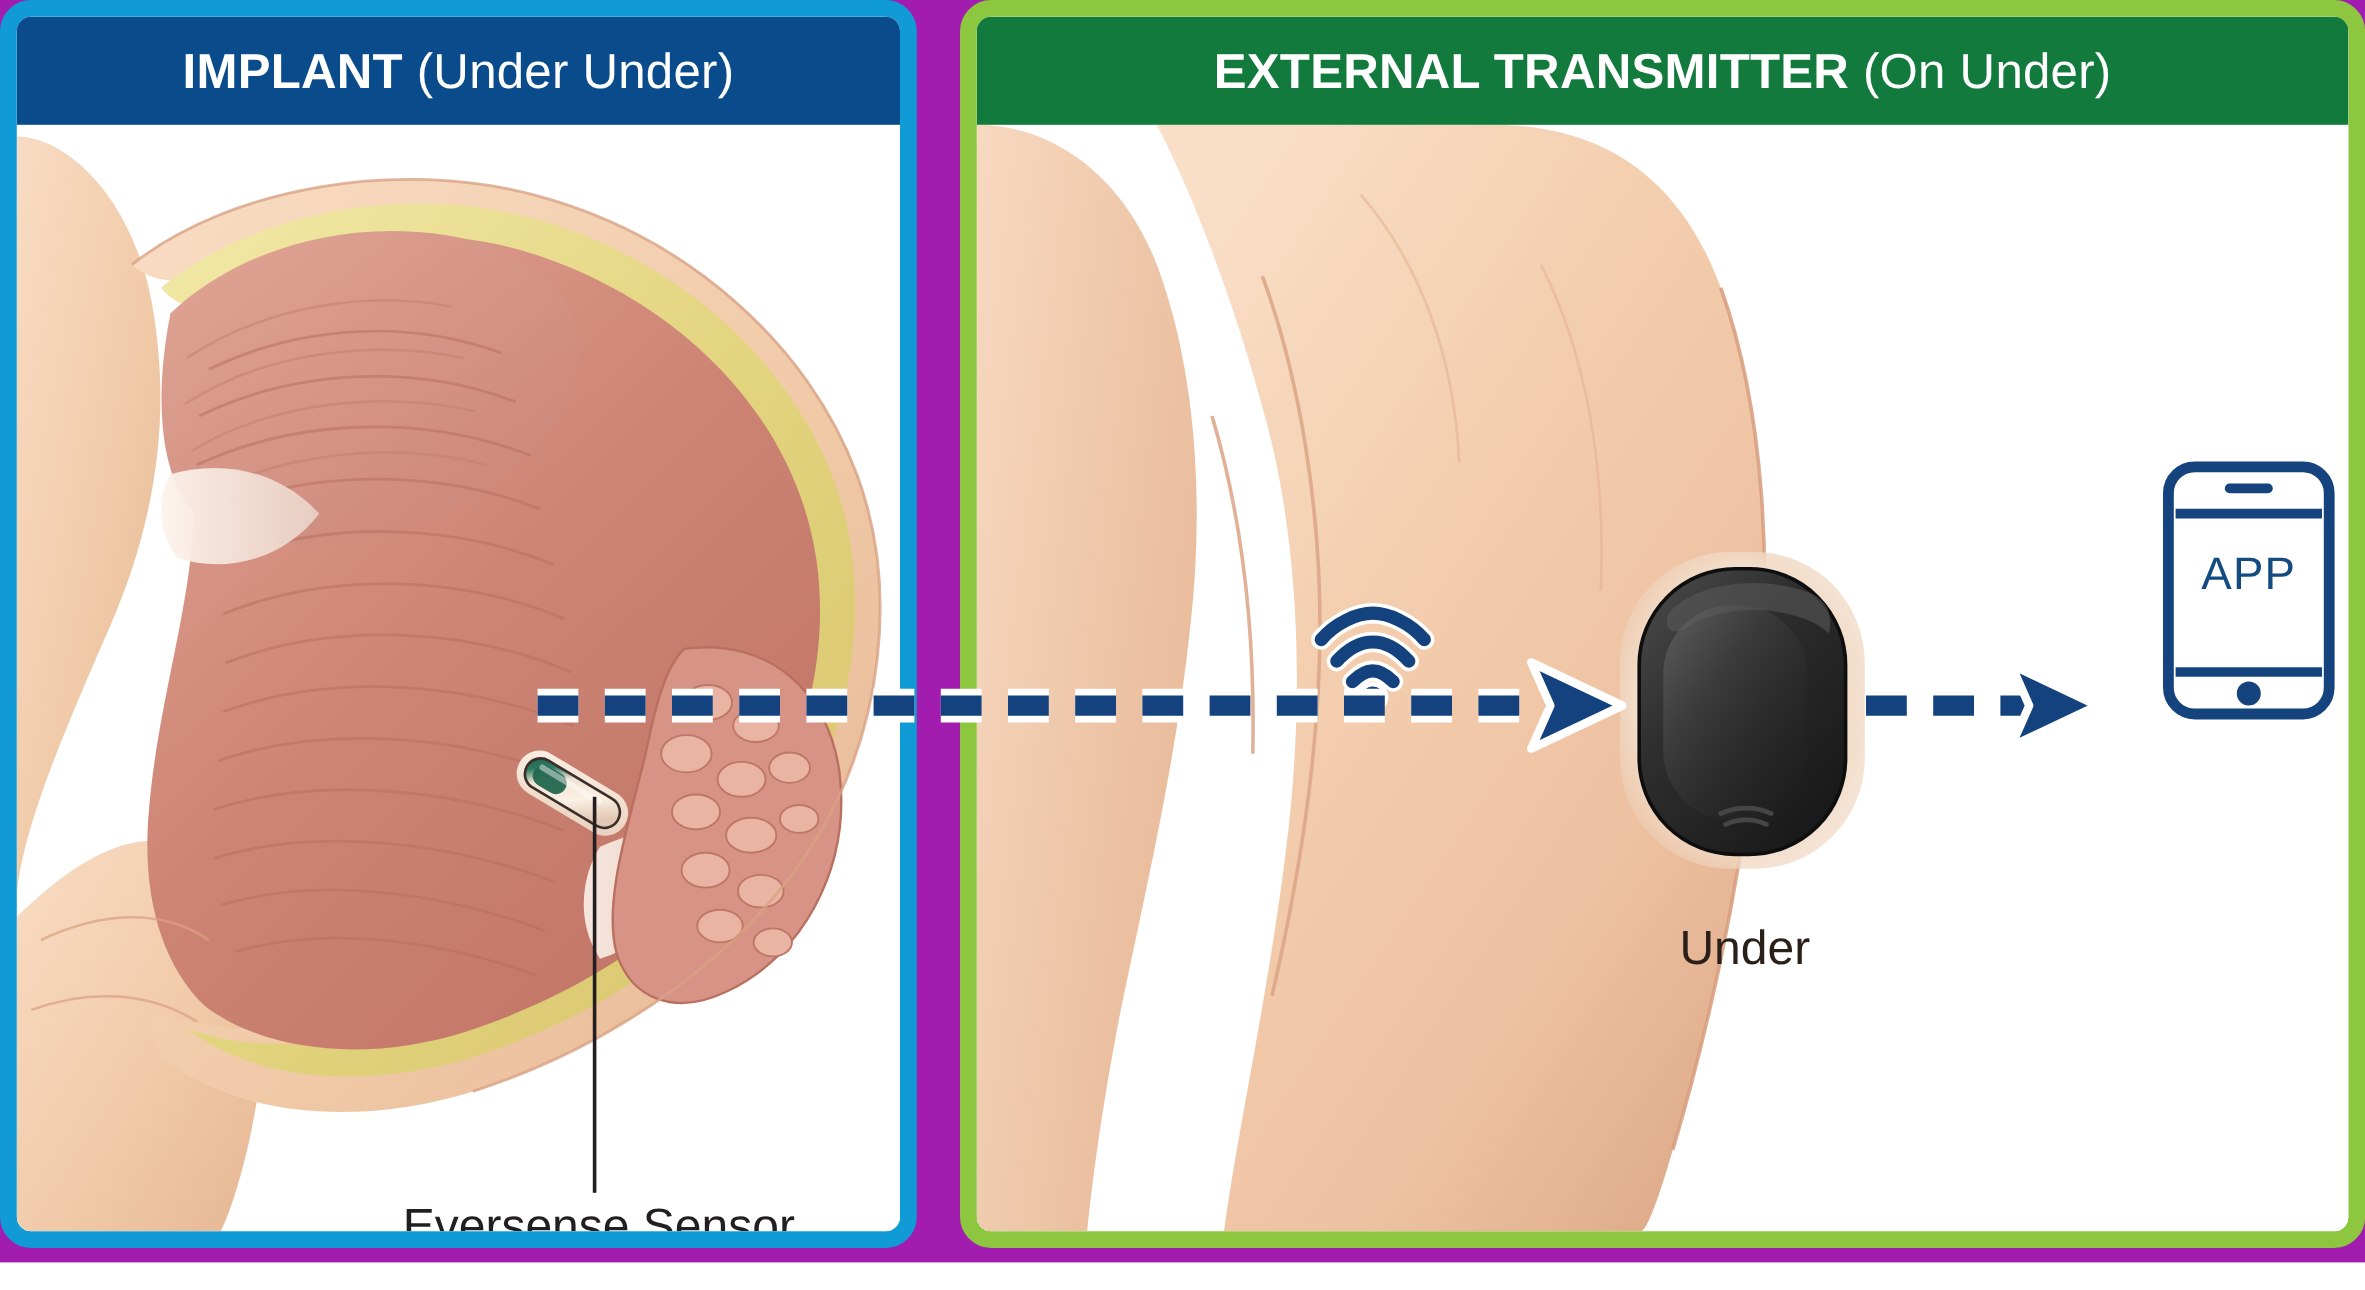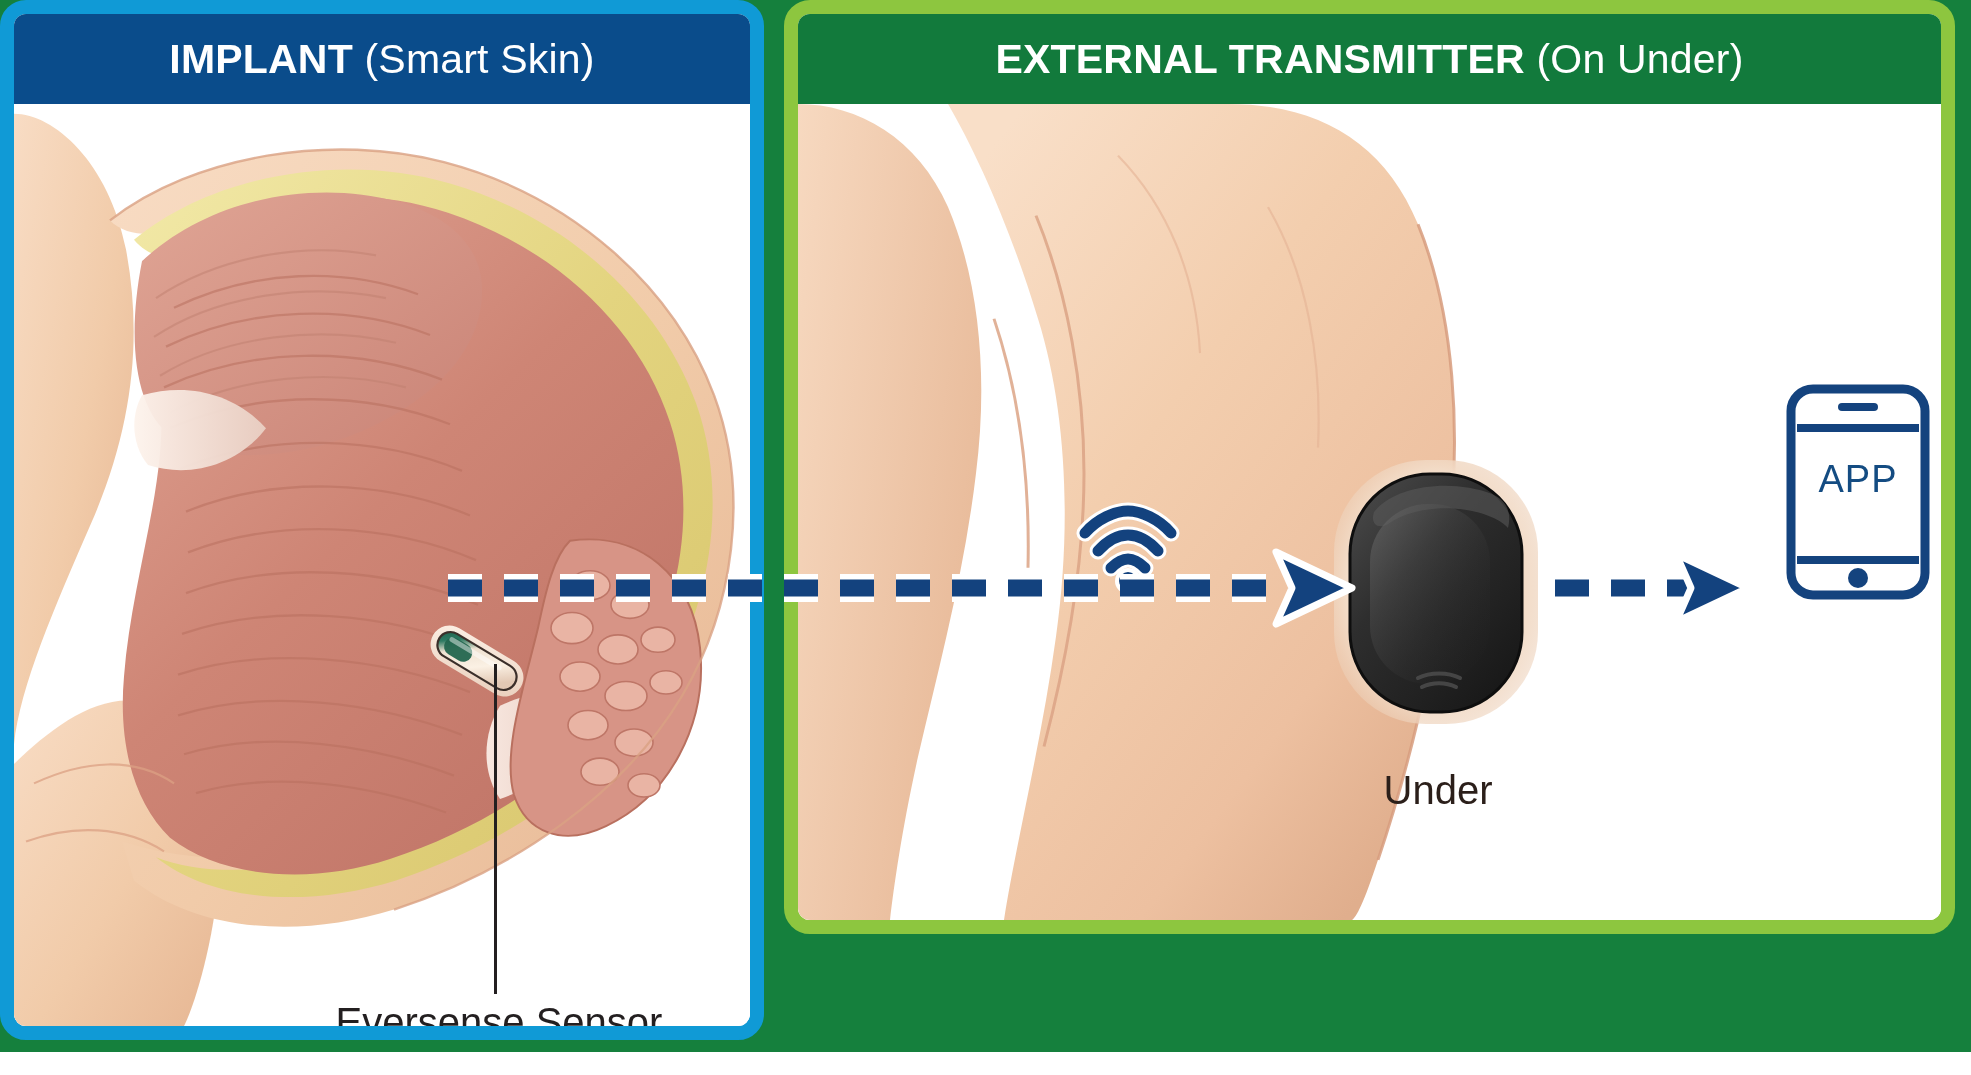--- a/index.html
+++ b/index.html
@@ -11,44 +11,44 @@
     width: 1971px;
     height: 1075px;
     font-family: "Liberation Sans", sans-serif;
     overflow: hidden;
     position: relative;
   }
 
   .stage {
     position: absolute;
     inset: 0;
-    background: #15803d;
+    background: #a21caf;
   }
 
   
   .panel {
     position: absolute;
     top: 0;
     box-sizing: border-box;
     border-style: solid;
     border-width: 14px;
     border-radius: 26px;
     overflow: hidden;
     background: #ffffff;
   }
   .panel-left {
     left: 0;
     width: 764px;
     height: 1040px;
     border-color: #109AD6;
   }
   .panel-right {
-    left: 784px;
+    left: 800px;
     width: 1171px;
-    height: 934px;
+    height: 1040px;
     border-color: #8DC63F;
   }
 
   .panel-header {
     position: absolute;
     left: 0;
     top: 0;
     width: 100%;
     height: 90px;
     display: flex;
@@ -186,21 +186,21 @@
 </style>
 </head>
 <body>
 
 <div class="stage">
 
   <div class="panel panel-left">
 
     <div class="panel-header">
       <span class="hdr-strong">IMPLANT</span>
-      <span class="hdr-light"> (Smart Skin)</span>
+      <span class="hdr-light"> (Under Under)</span>
     </div>
 
     <div class="panel-body">
 
       <div class="art">
         <svg viewBox="0 0 736 950" preserveAspectRatio="none">
           <defs>
             <linearGradient id="skinG" x1="0" y1="0" x2="1" y2="1">
               <stop offset="0%" stop-color="#F8DCC4"></stop>
               <stop offset="55%" stop-color="#F1CBA9"></stop>

